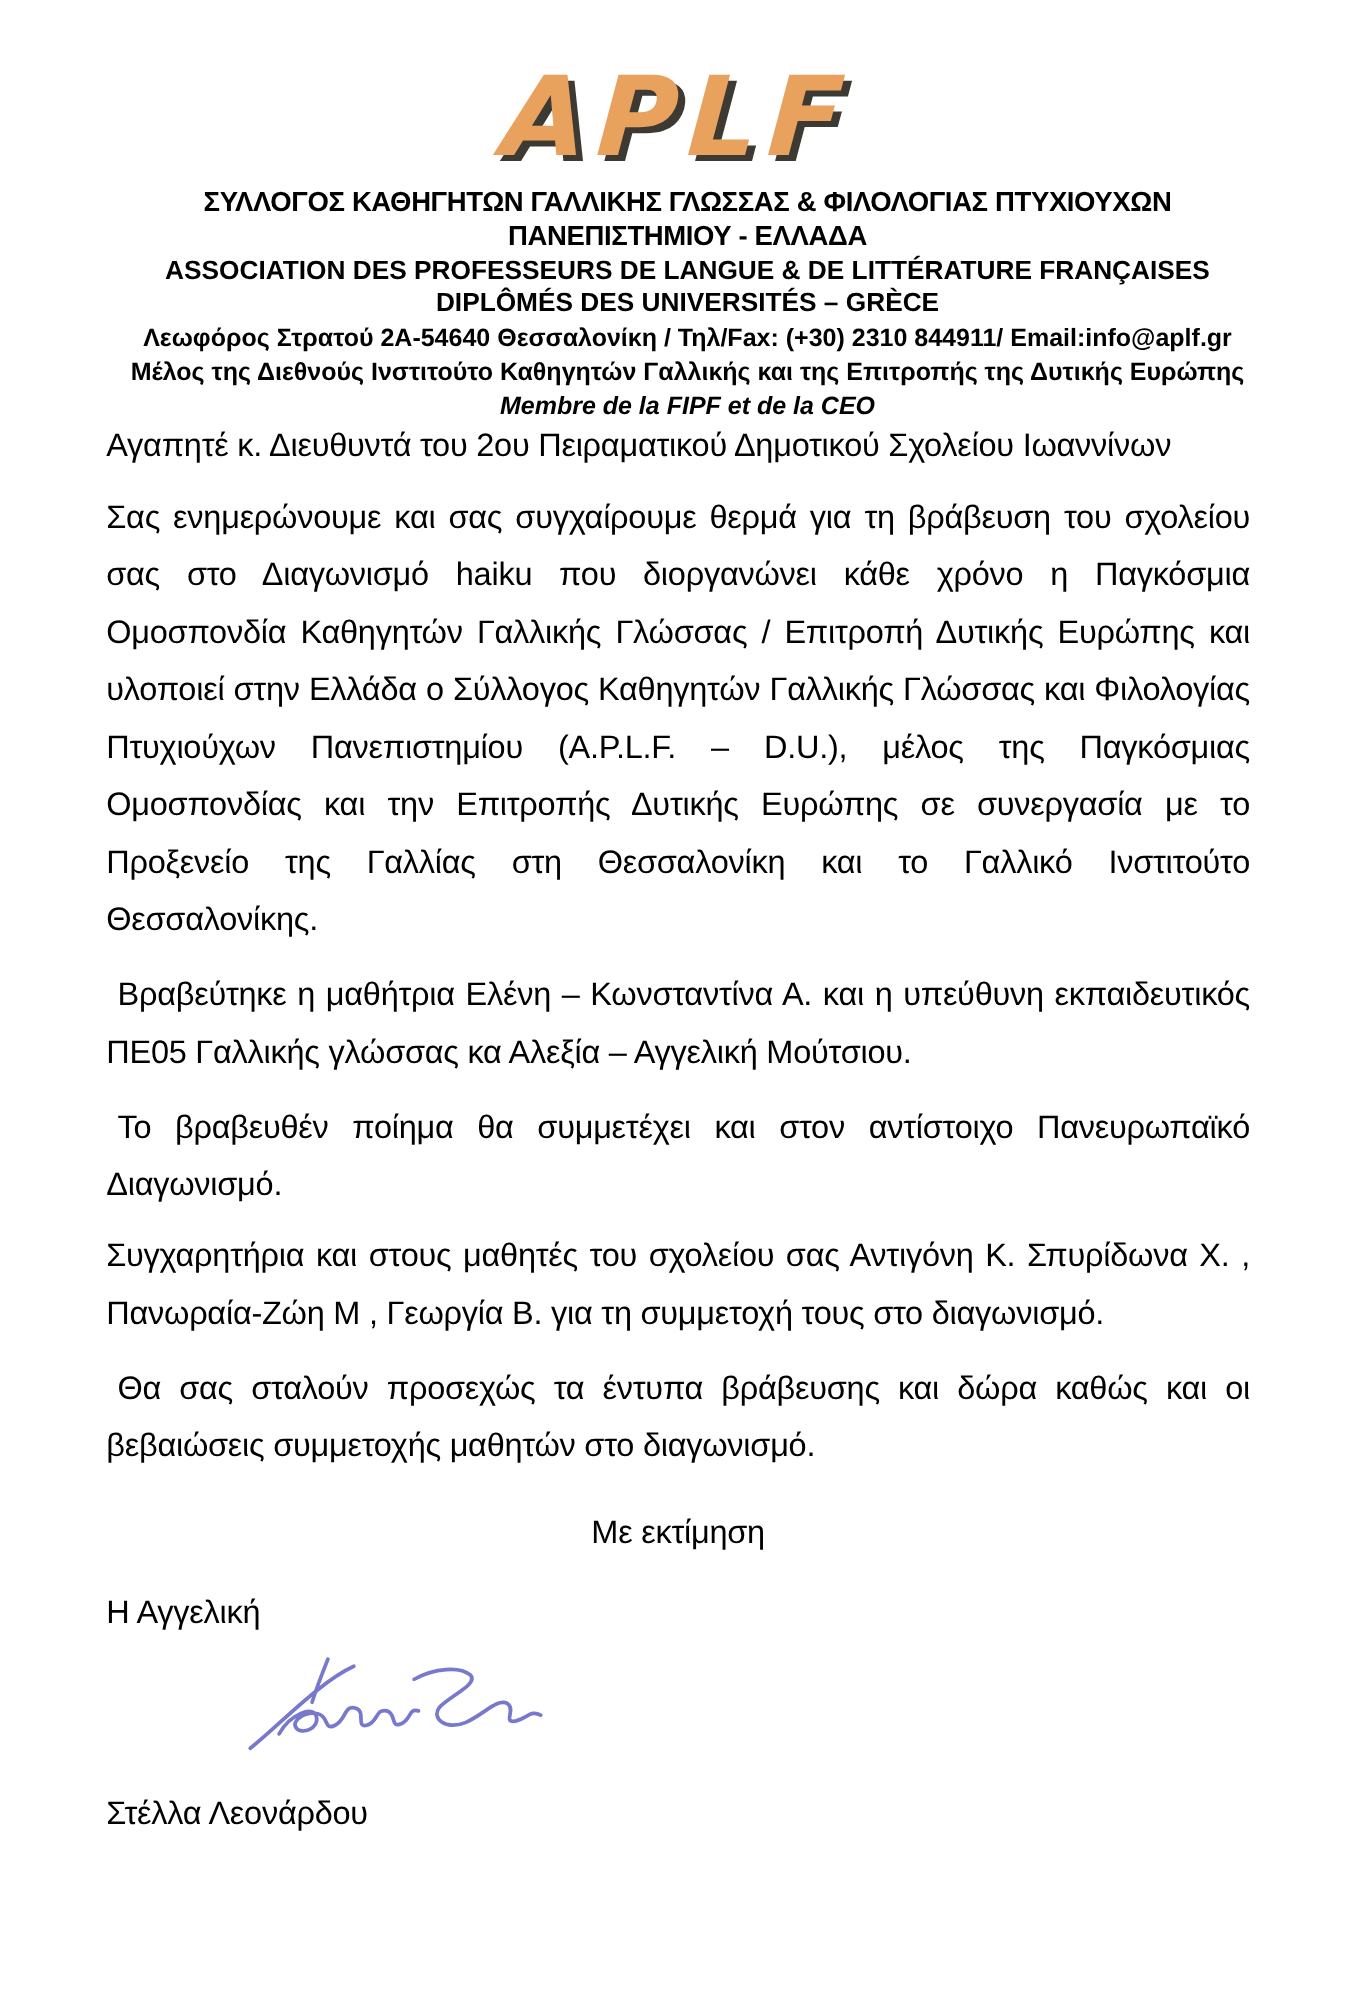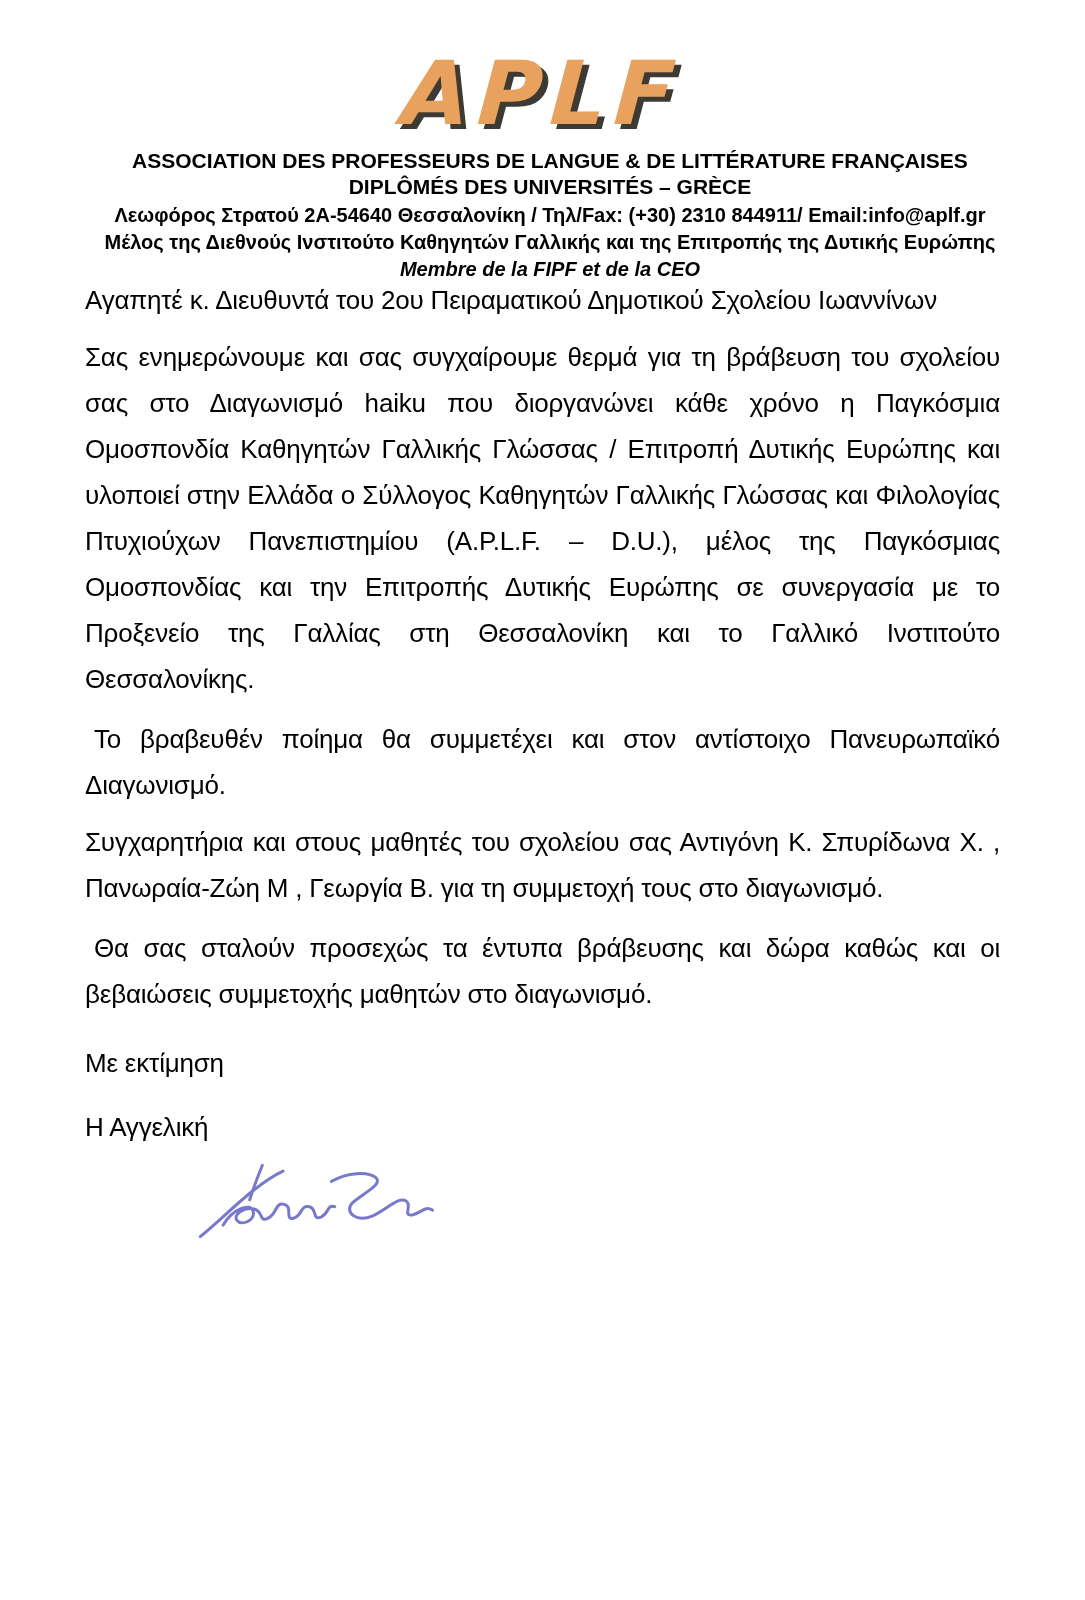--- a/index.html
+++ b/index.html
@@ -67,21 +67,21 @@
     line-height: 36px;
     margin: 0 0 16px 0;
   }
   .para {
     text-align: justify;
     line-height: 46px;
     margin: 0 0 14px 0;
   }
   .para.indent-sm { text-indent: 9px; }
   .para.no-gap    { margin-bottom: 11px; }
-  .closing  { line-height: 40px; margin: 26px 0 0 0; }
+  .closing  { line-height: 40px; margin: 26px 0 0 0; text-align: center; }
   .sig-title{ line-height: 40px; margin: 24px 0 0 0; }
   
   .signature {
     margin: 16px 0 0 26px;
     width: 420px;
     height: 92px;
   }
   .signature path {
     fill: none;
     stroke: var(--sig-color, #7878cc);
@@ -94,40 +94,43 @@
 </head>
 <body>
 
 <div class="page">
 
   <div class="logo-wrap">
     <span class="logo">APLF</span>
   </div>
 
   <div class="letterhead">
+    <div class="org-el">ΣΥΛΛΟΓΟΣ ΚΑΘΗΓΗΤΩΝ ΓΑΛΛΙΚΗΣ ΓΛΩΣΣΑΣ &amp; ΦΙΛΟΛΟΓΙΑΣ ΠΤΥΧΙΟΥΧΩΝ ΠΑΝΕΠΙΣΤΗΜΙΟΥ - ΕΛΛΑΔΑ</div>
     <div class="org-fr">ASSOCIATION DES PROFESSEURS DE LANGUE &amp; DE LITTÉRATURE FRANÇAISES DIPLÔMÉS DES UNIVERSITÉS – GRÈCE</div>
     <div class="address">Λεωφόρος Στρατού 2Α-54640 Θεσσαλονίκη / Τηλ/Fax: (+30) 2310 844911/ Email:info@aplf.gr</div>
     <div class="member-el">Μέλος της Διεθνούς Ινστιτούτο Καθηγητών Γαλλικής και της Επιτροπής της Δυτικής Ευρώπης</div>
     <div class="member-fr">Membre de la FIPF et de la CEO</div>
   </div>
 
 
   <div class="body-text">
     <p class="salutation">Αγαπητέ κ. Διευθυντά του 2ου Πειραματικού Δημοτικού Σχολείου Ιωαννίνων</p>
 
     <p class="para">Σας ενημερώνουμε  και σας συγχαίρουμε θερμά για τη βράβευση του σχολείου σας στο Διαγωνισμό haiku που διοργανώνει κάθε χρόνο η Παγκόσμια  Ομοσπονδία Καθηγητών Γαλλικής Γλώσσας / Επιτροπή Δυτικής Ευρώπης και υλοποιεί  στην Ελλάδα ο Σύλλογος Καθηγητών Γαλλικής Γλώσσας και Φιλολογίας Πτυχιούχων Πανεπιστημίου (A.P.L.F. – D.U.), μέλος της Παγκόσμιας Ομοσπονδίας και την Επιτροπής Δυτικής Ευρώπης σε συνεργασία με το Προξενείο της Γαλλίας στη Θεσσαλονίκη και το  Γαλλικό Ινστιτούτο Θεσσαλονίκης.</p>
+    <p class="para indent-sm">Βραβεύτηκε η  μαθήτρια Ελένη – Κωνσταντίνα Α.  και η  υπεύθυνη εκπαιδευτικός ΠΕ05  Γαλλικής γλώσσας  κα Αλεξία – Αγγελική Μούτσιου.</p>
     <p class="para indent-sm no-gap">Το βραβευθέν ποίημα θα συμμετέχει και στον αντίστοιχο Πανευρωπαϊκό Διαγωνισμό.</p>
     <p class="para">Συγχαρητήρια και στους μαθητές του σχολείου σας Αντιγόνη Κ. Σπυρίδωνα Χ. , Πανωραία-Ζώη Μ , Γεωργία Β. για τη συμμετοχή τους στο διαγωνισμό.</p>
     <p class="para indent-sm">Θα σας σταλούν προσεχώς τα έντυπα βράβευσης και δώρα καθώς και οι βεβαιώσεις συμμετοχής μαθητών στο διαγωνισμό.</p>
 
     <p class="closing">Με εκτίμηση</p>
     <p class="sig-title">Η Αγγελική</p>
 
     <svg class="signature" viewBox="0 0 230 80" xmlns="http://www.w3.org/2000/svg" aria-hidden="true">
       <path d="M10,64 C30,48 58,18 82,7"></path>
       <path d="M64,2 C60,12 56,22 53,32"></path>
       <path d="M30,54 C38,40 54,34 56,42 C58,50 46,55 42,50 C38,45 48,38 57,40 C65,42 61,52 69,48 C77,44 75,34 83,36 C91,38 83,50 91,48 C99,46 97,36 105,38 C112,40 107,50 115,47 C122,44 120,36 127,38"></path>
       <path d="M124,16 C138,8 156,7 163,13 C169,19 150,27 142,35 C135,43 146,52 160,46 C173,40 182,29 189,33 C195,37 185,47 195,45 C203,43 205,37 212,41"></path>
     </svg>
 
+    <p class="signatory">Στέλλα Λεονάρδου</p>
   </div>
 
 </div>
 
 </body></html>

